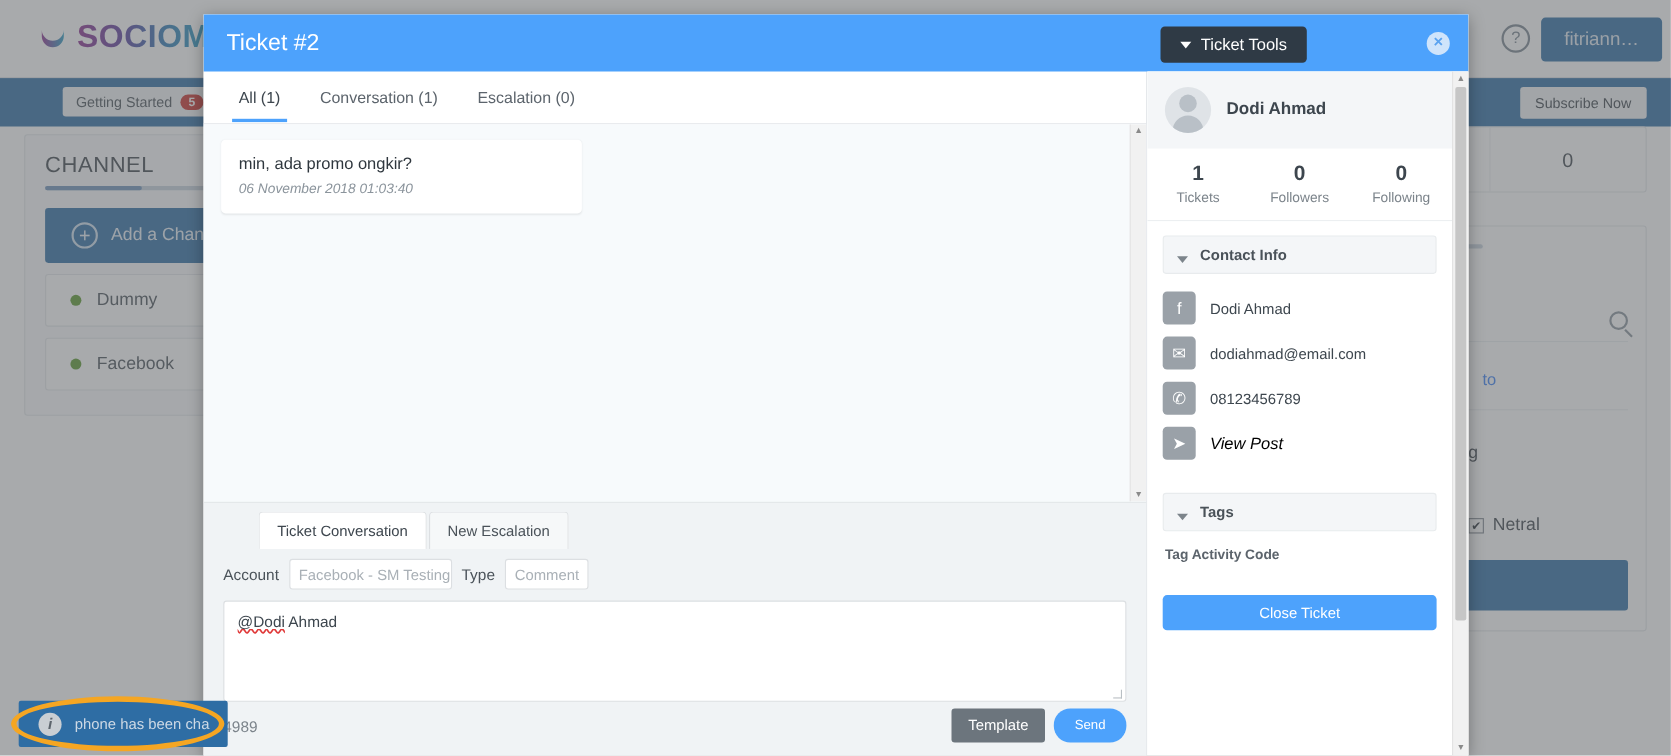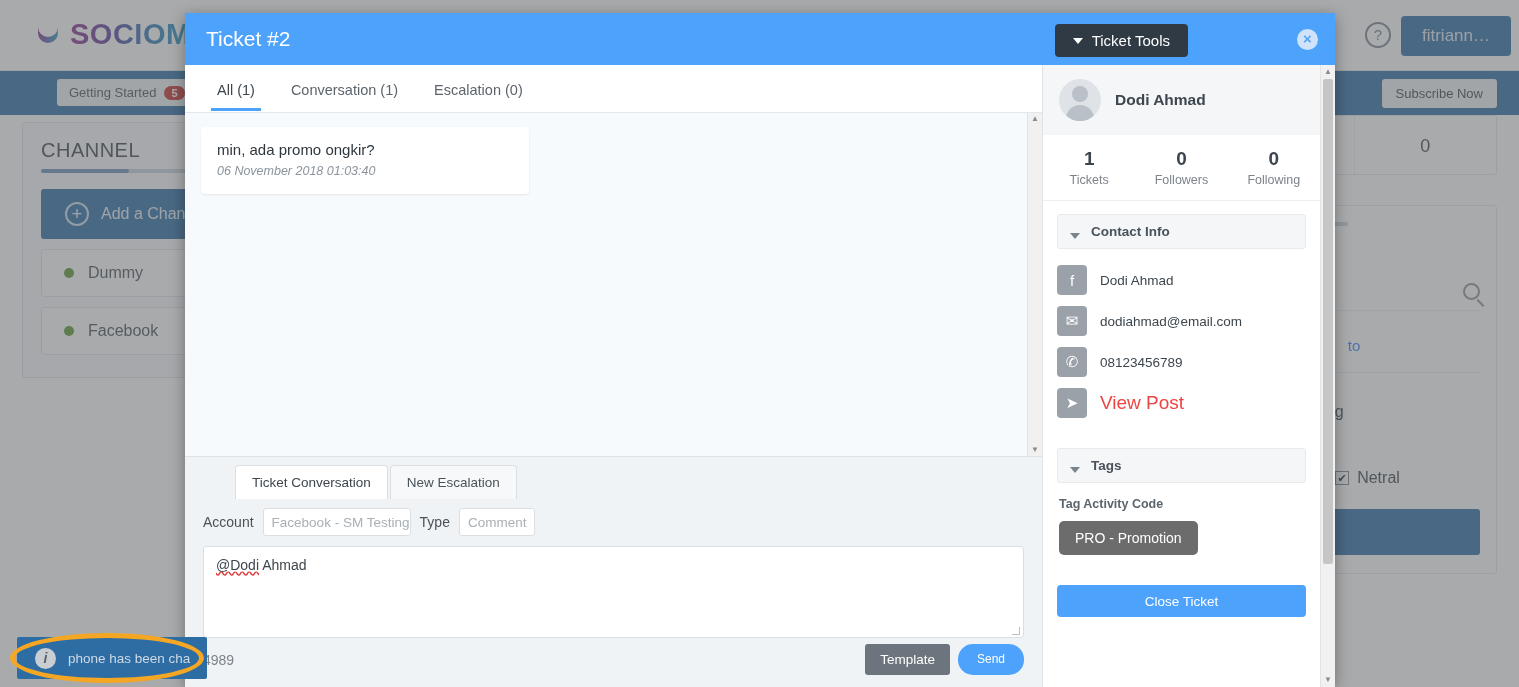--- a/index.html
+++ b/index.html
@@ -209,21 +209,21 @@
     font-size: 13.5px; color: #4a5259; font-weight: bold;
   }
   .chev { width: 0; height: 0; border-left: 5px solid transparent; border-right: 5px solid transparent; border-top: 6px solid #7c848b; }
   .ci-list { padding: 16px 14px 6px 14px; }
   .ci-row { display: flex; align-items: center; gap: 13px; margin-bottom: 11px; }
   .ci-icon {
     width: 30px; height: 30px; border-radius: 4px; background: #9aa1a8;
     color: #fff; display: flex; align-items: center; justify-content: center; font-size: 15px; flex: none;
   }
   .ci-text { font-size: 13.5px; color: #3d464e; }
-  .ci-link { font-size: 19px; color: #ef4444; }
+  .ci-link { font-size: 15px; color: #000000; font-style: italic; }
   .tag-block { padding: 14px 16px 0 16px; }
   .tag-lbl { font-size: 12.5px; color: #5c646c; font-weight: bold; }
   .tag-chip {
     margin-top: 10px; display: inline-block; background: #6c6c6c; color: #fff;
     border-radius: 5px; padding: 9px 16px; font-size: 14px;
   }
   .close-ticket {
     margin: 30px 14px 14px 14px; background: #4da2fc; color: #fff;
     border-radius: 4px; height: 32px; display: flex; align-items: center; justify-content: center; font-size: 13.5px;
   }
@@ -433,21 +433,20 @@
             </div>
           </div>
 
           <div class="sect-head">
             <span class="chev"></span>
             <span>Tags</span>
           </div>
 
           <div class="tag-block">
             <div class="tag-lbl">Tag Activity Code</div>
-            <div class="tag-chip">PRO - Promotion</div>
           </div>
 
           <div class="close-ticket">Close Ticket</div>
         </div>
 
         <div class="contact-sb">
           <span class="sb-arrow" style="top:3px">▲</span>
           <div class="sb-thumb"></div>
           <span class="sb-arrow" style="bottom:3px">▼</span>
         </div>

